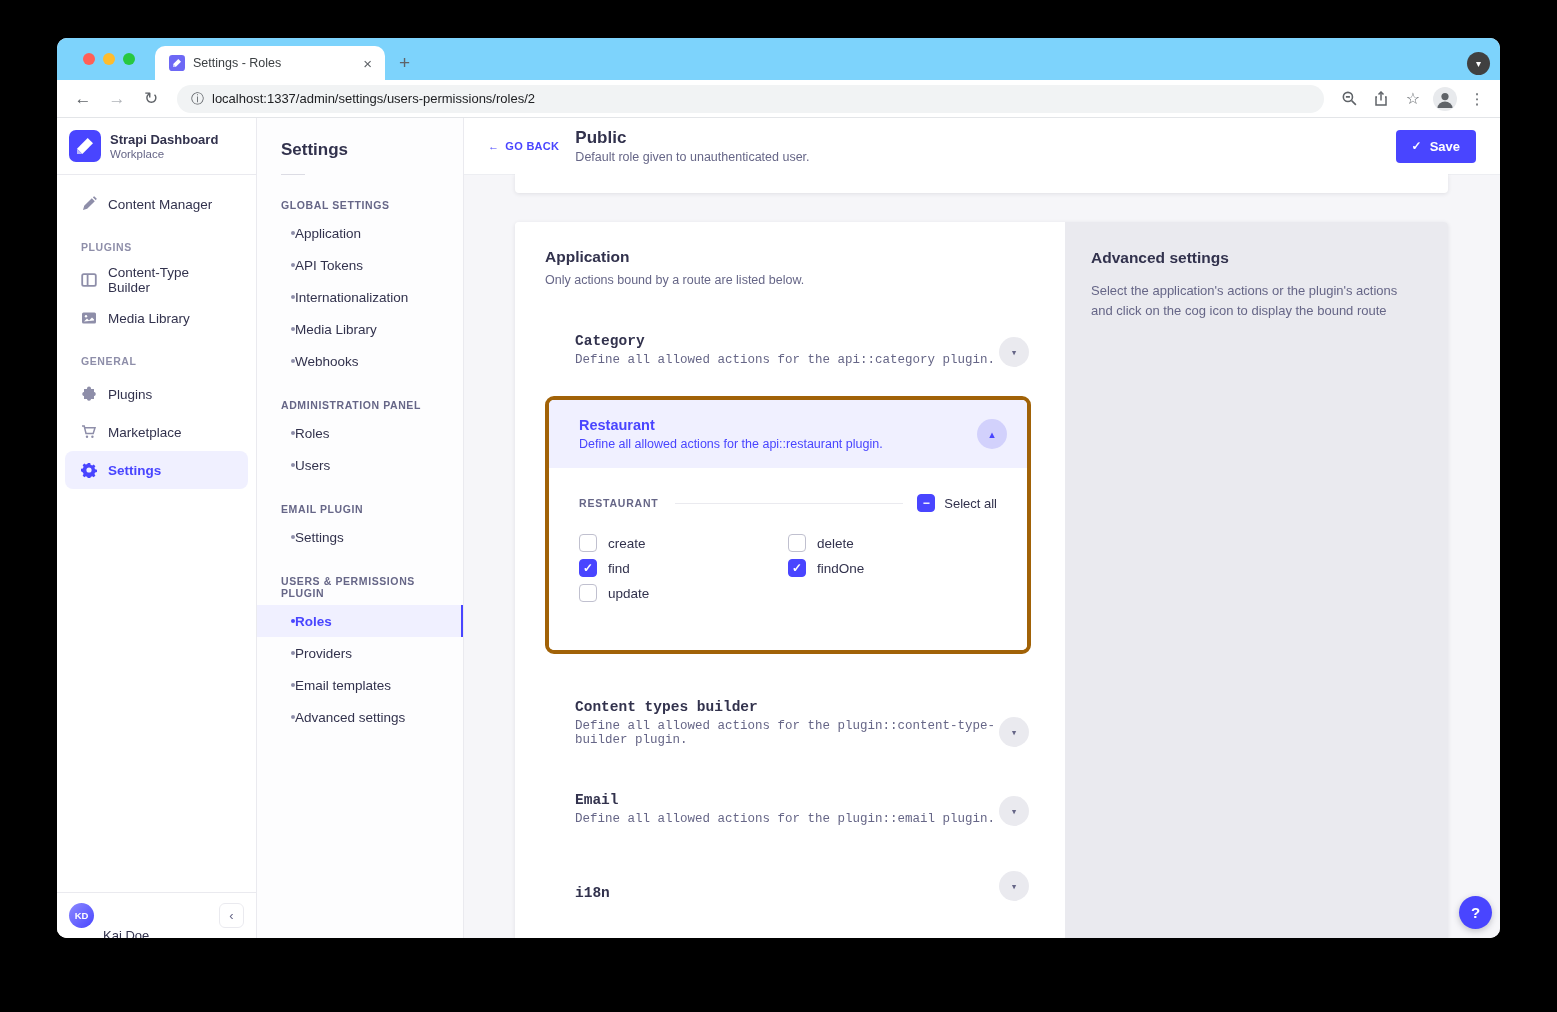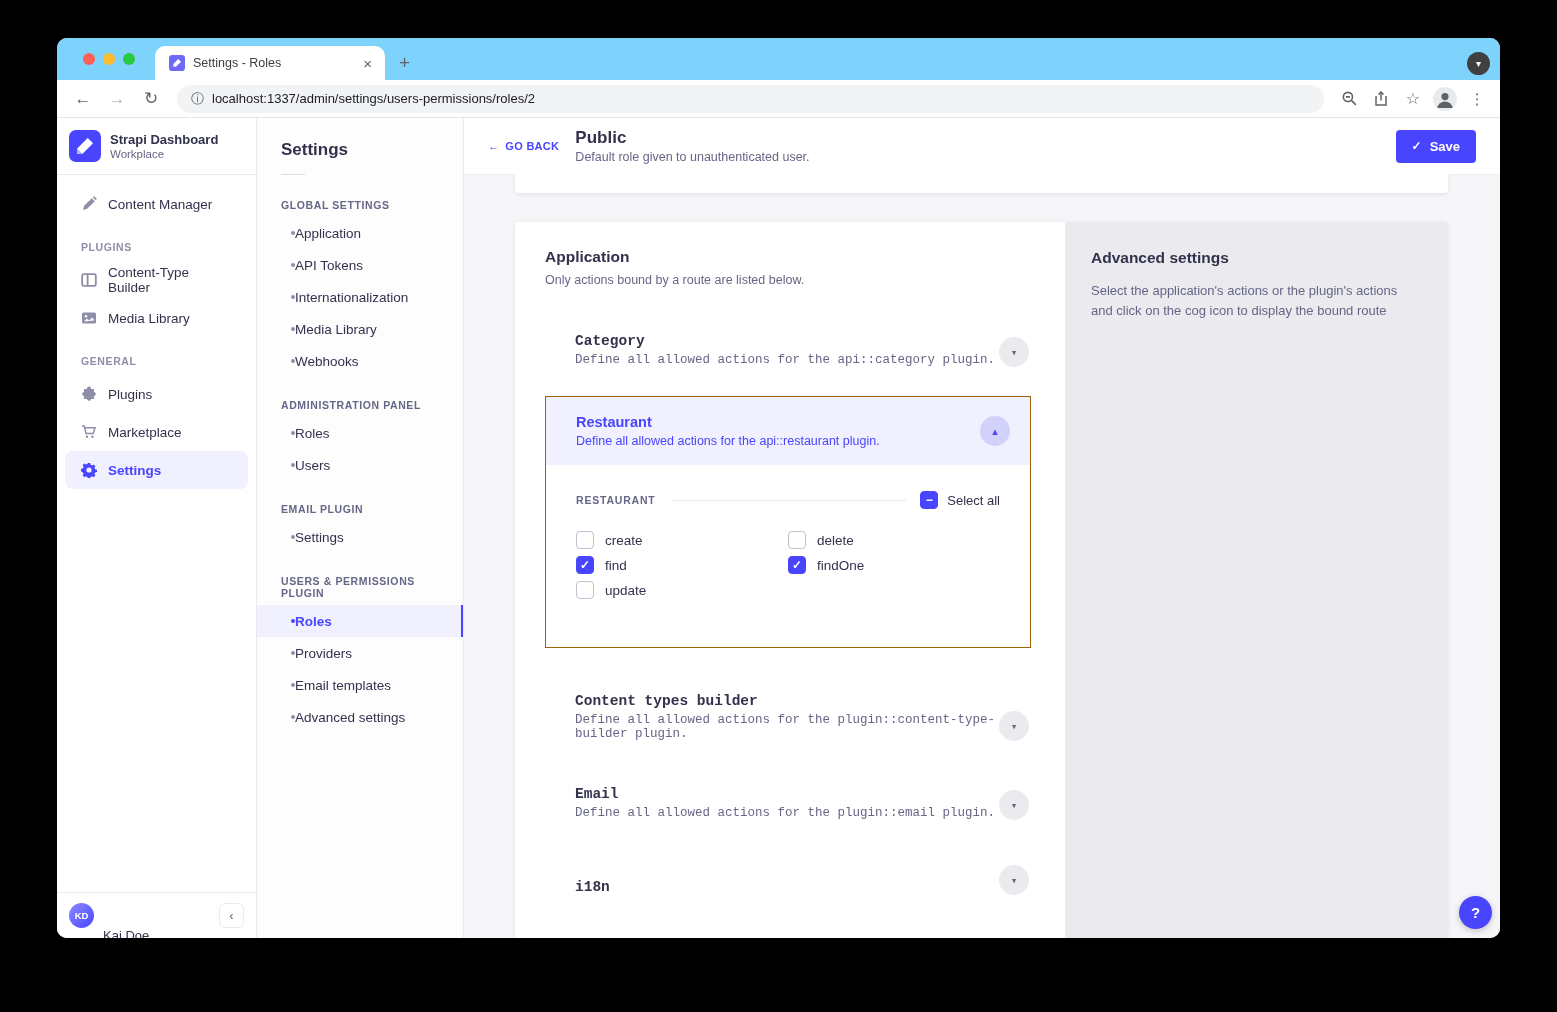--- a/index.html
+++ b/index.html
@@ -75,21 +75,21 @@
   .perm-title { font-size:15.5px; font-weight:bold; color:#32324d; }
   .perm-sub { font-size:12.5px; color:#666687; margin-top:7px; }
 
   .acc-row { display:flex; align-items:flex-end; margin-top:45px; padding:0 2px 0 30px;font-family:Liberation Mono, monospace; }
   .acc-row.first { margin-top:46px; }
   .acc-txt { flex:1; }
   .acc-title { font-size:14.5px; font-weight:bold; color:#32324d; }
   .acc-desc { font-size:12.5px; color:#666687; margin-top:4px; }
   .acc-btn { width:30px; height:30px; border-radius:50%; background:#eaeaef; color:#666687; font-size:11px; display:flex; align-items:center; justify-content:center; flex:none; }
 
-  .rest-card { margin-top:29px; border:1px solid #a16207; border-radius:0; overflow:hidden; }
+  .rest-card { margin-top:29px; border:4px solid #a16207; border-radius:9px; overflow:hidden; }
   .rest-head { background:#f0f0ff; padding:17px 20px 17px 30px; display:flex; align-items:center; }
   .rest-head .acc-title { color:#4945ff; }
   .rest-head .acc-desc { color:#4945ff; }
   .rest-head .acc-btn { background:#d2d1fc; color:#4945ff; }
   .rest-body { background:#fff; padding:26px 30px 48px; }
   .group-row { display:flex; align-items:center; }
   .group-label { font-size:10.5px; font-weight:bold; color:#666687; letter-spacing:.8px; }
   .group-line { flex:1; height:1px; background:#eaeaef; margin:0 14px 0 16px; }
   .select-all { display:flex; align-items:center; gap:9px; font-size:13px; color:#32324d; }
   .cb { width:18px; height:18px; border:1px solid #c0c0cf; border-radius:4px; background:#fff; display:flex; align-items:center; justify-content:center; flex:none; }

